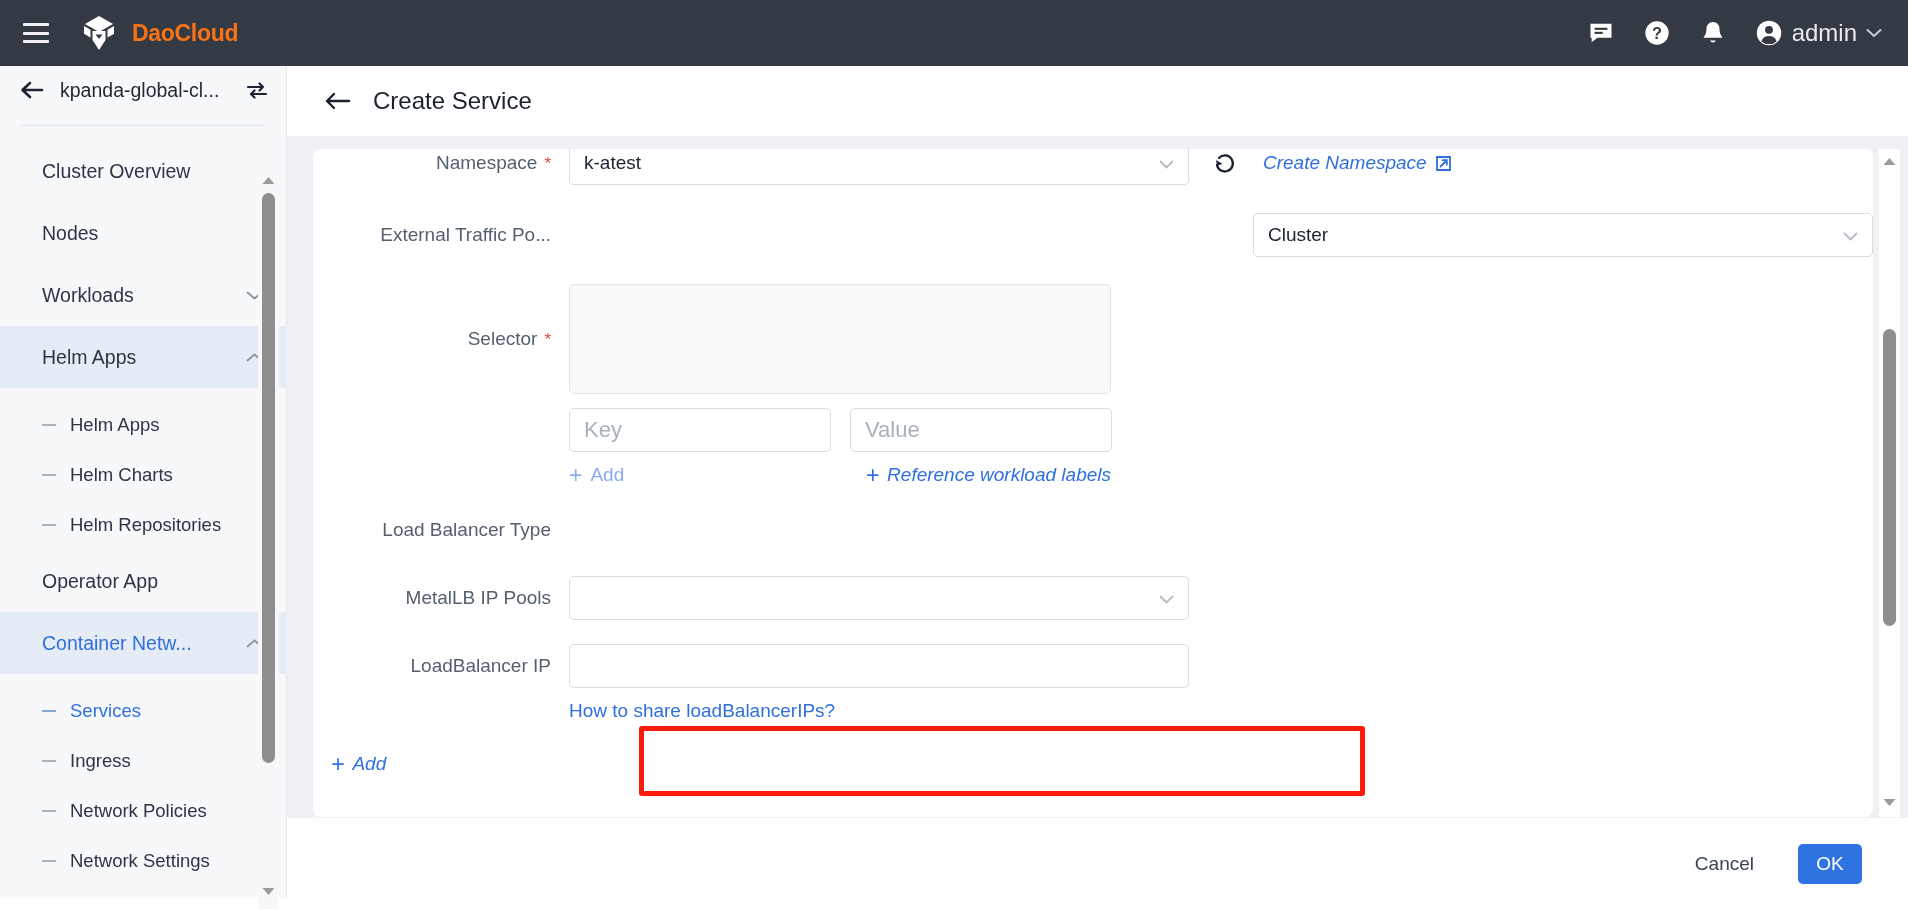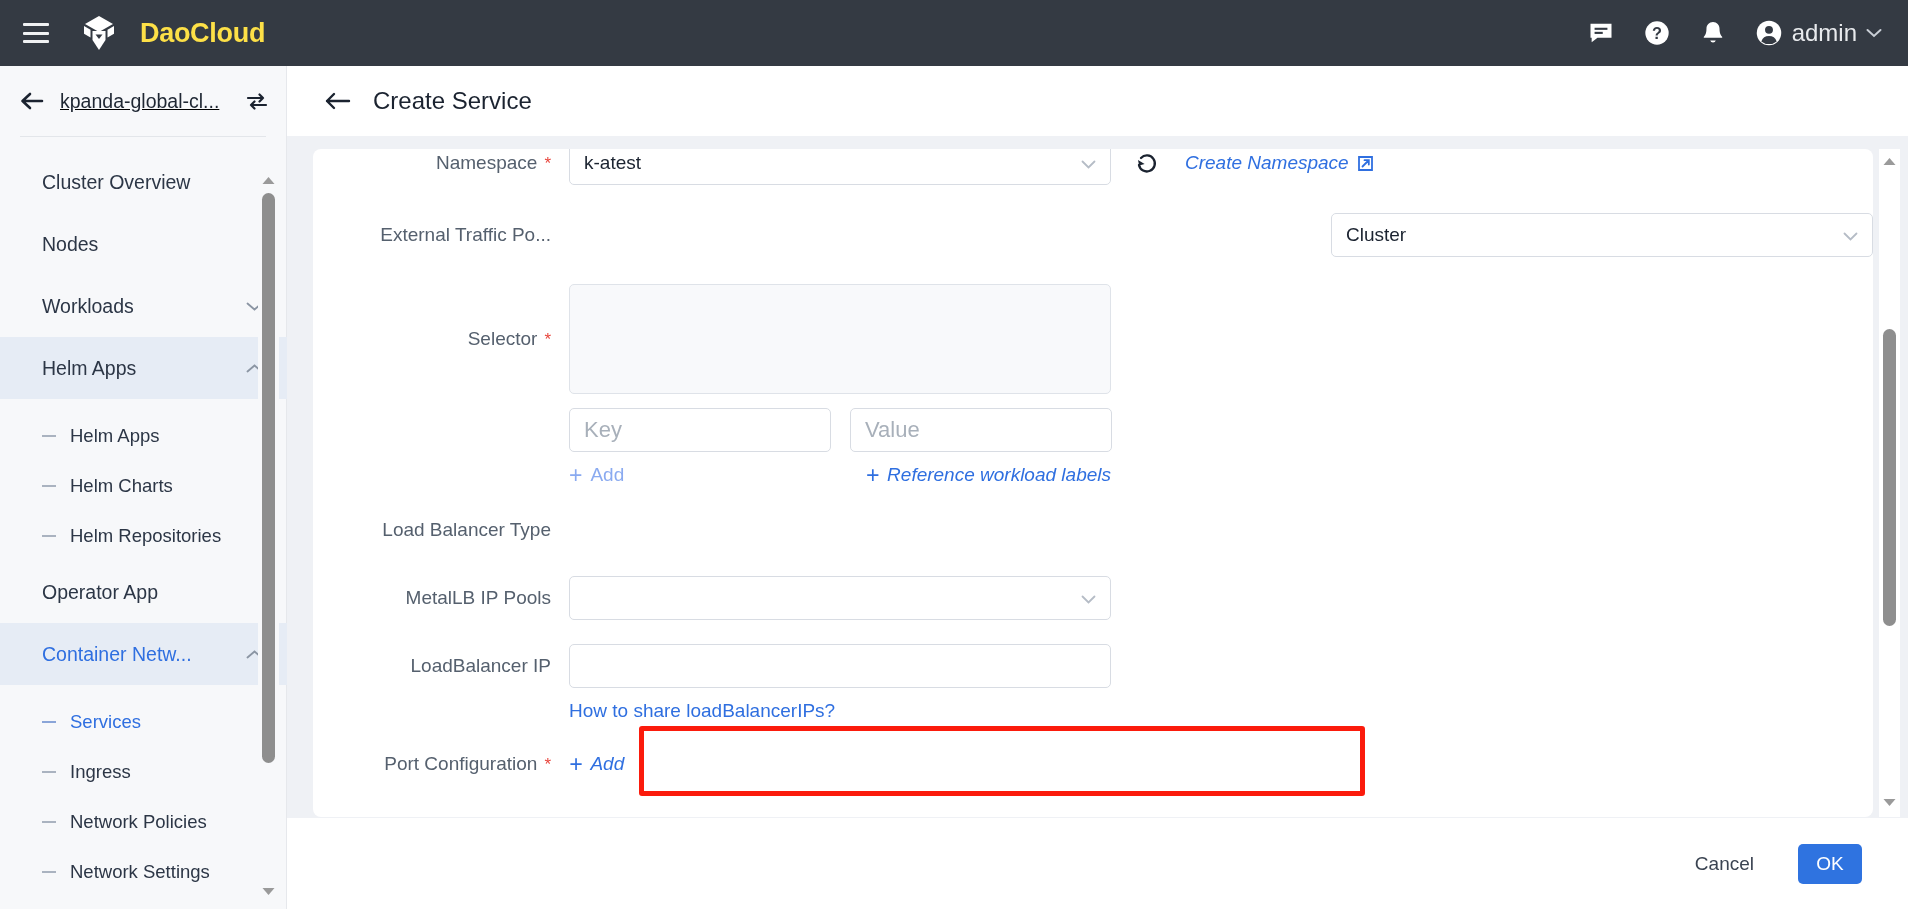--- a/index.html
+++ b/index.html
@@ -25,40 +25,39 @@
     cursor: pointer;
   }
   .hamburger span { display: block; height: 3px; background: #f0f1f3; border-radius: 1px; }
   .hamburger span:nth-child(1) { width: 26px; }
   .hamburger span:nth-child(2) { width: 26px; }
   .hamburger span:nth-child(3) { width: 26px; }
 
   .brand { display: flex; align-items: center; gap: 13px; cursor: pointer; }
   .brand-logo { width: 40px; height: 40px; }
   .brand-name {
-    color: #fde047; font-size: 27px; font-weight: 700; letter-spacing: -0.3px; margin-left: 8px;
+    color: #f97316; font-size: 23px; font-weight: 700; letter-spacing: -0.3px;
   }
 
   .topbar-right {
     margin-left: auto; display: flex; align-items: center;
     gap: 28px; margin-right: 26px;
   }
   .topicon { width: 28px; height: 28px; cursor: pointer; display:block; }
   .user-chip { display: flex; align-items: center; gap: 9px; cursor: pointer; }
   .user-name { color: #e8eaed; font-size: 24px; }
   .caret-down { width: 16px; height: 10px; }
 
   
   .sidebar {
-    position: absolute; top: 66px; left: 0;
+    position: absolute; top: 55px; left: 0;
     width: 287px; height: 843px;
     background: #f7f8fa;
     border-right: 1px solid #e6e8ec;
     z-index: 30;
-    text-decoration: underline;
   }
   .sb-head {
     height: 70px; display: flex; align-items: center;
     padding: 0 18px 0 20px; gap: 16px;
   }
   .sb-back { width: 24px; height: 20px; flex: 0 0 auto; cursor: pointer; }
   .sb-cluster {
     font-size: 19.5px; color: #1f2733; font-weight: 400;
     white-space: nowrap; overflow: hidden; text-overflow: ellipsis;
     flex: 1 1 auto;
@@ -153,21 +152,21 @@
   }
   .lbl {
     width: 238px; flex: 0 0 238px; text-align: right;
     font-size: 19px; color: #55606e; padding-right: 0;
     line-height: 44px; white-space: nowrap;
   }
   .req { color: #e8453c; margin-left: 7px; font-size: 17px; }
   .field { margin-left: 18px; }
 
   .input, .select {
-    width: 542px; height: 44px;
+    width: 620px; height: 44px;
     border: 1px solid #d8dce3; border-radius: 5px;
     background: #ffffff; font-size: 19px; color: #1b2330;
     display: flex; align-items: center; padding: 0 14px;
     position: relative; cursor: pointer;
   }
   .select .chev {
     position: absolute; right: 14px; top: 18px;
     width: 15px; height: 9px;
   }
   .input.plain { cursor: text; }
@@ -480,23 +479,20 @@
 
           <div class="row" style="margin-top:24px;">
             <div class="lbl">LoadBalancer IP</div>
             <div class="field">
               <div class="input plain"></div>
               <span class="helper-link">How to share loadBalancerIPs?</span>
             </div>
           </div>
 
           <div class="row" style="margin-top:20px;">
-            <div class="lbl">
-              <span>Port Configuration</span><span class="req">*</span>
-            </div>
             <div class="field">
               <span class="lnk strong" style="line-height:44px;">
                 <span class="plus strong">+</span>
                 <span>Add</span>
               </span>
             </div>
           </div>
 
         </div>
       </div>

